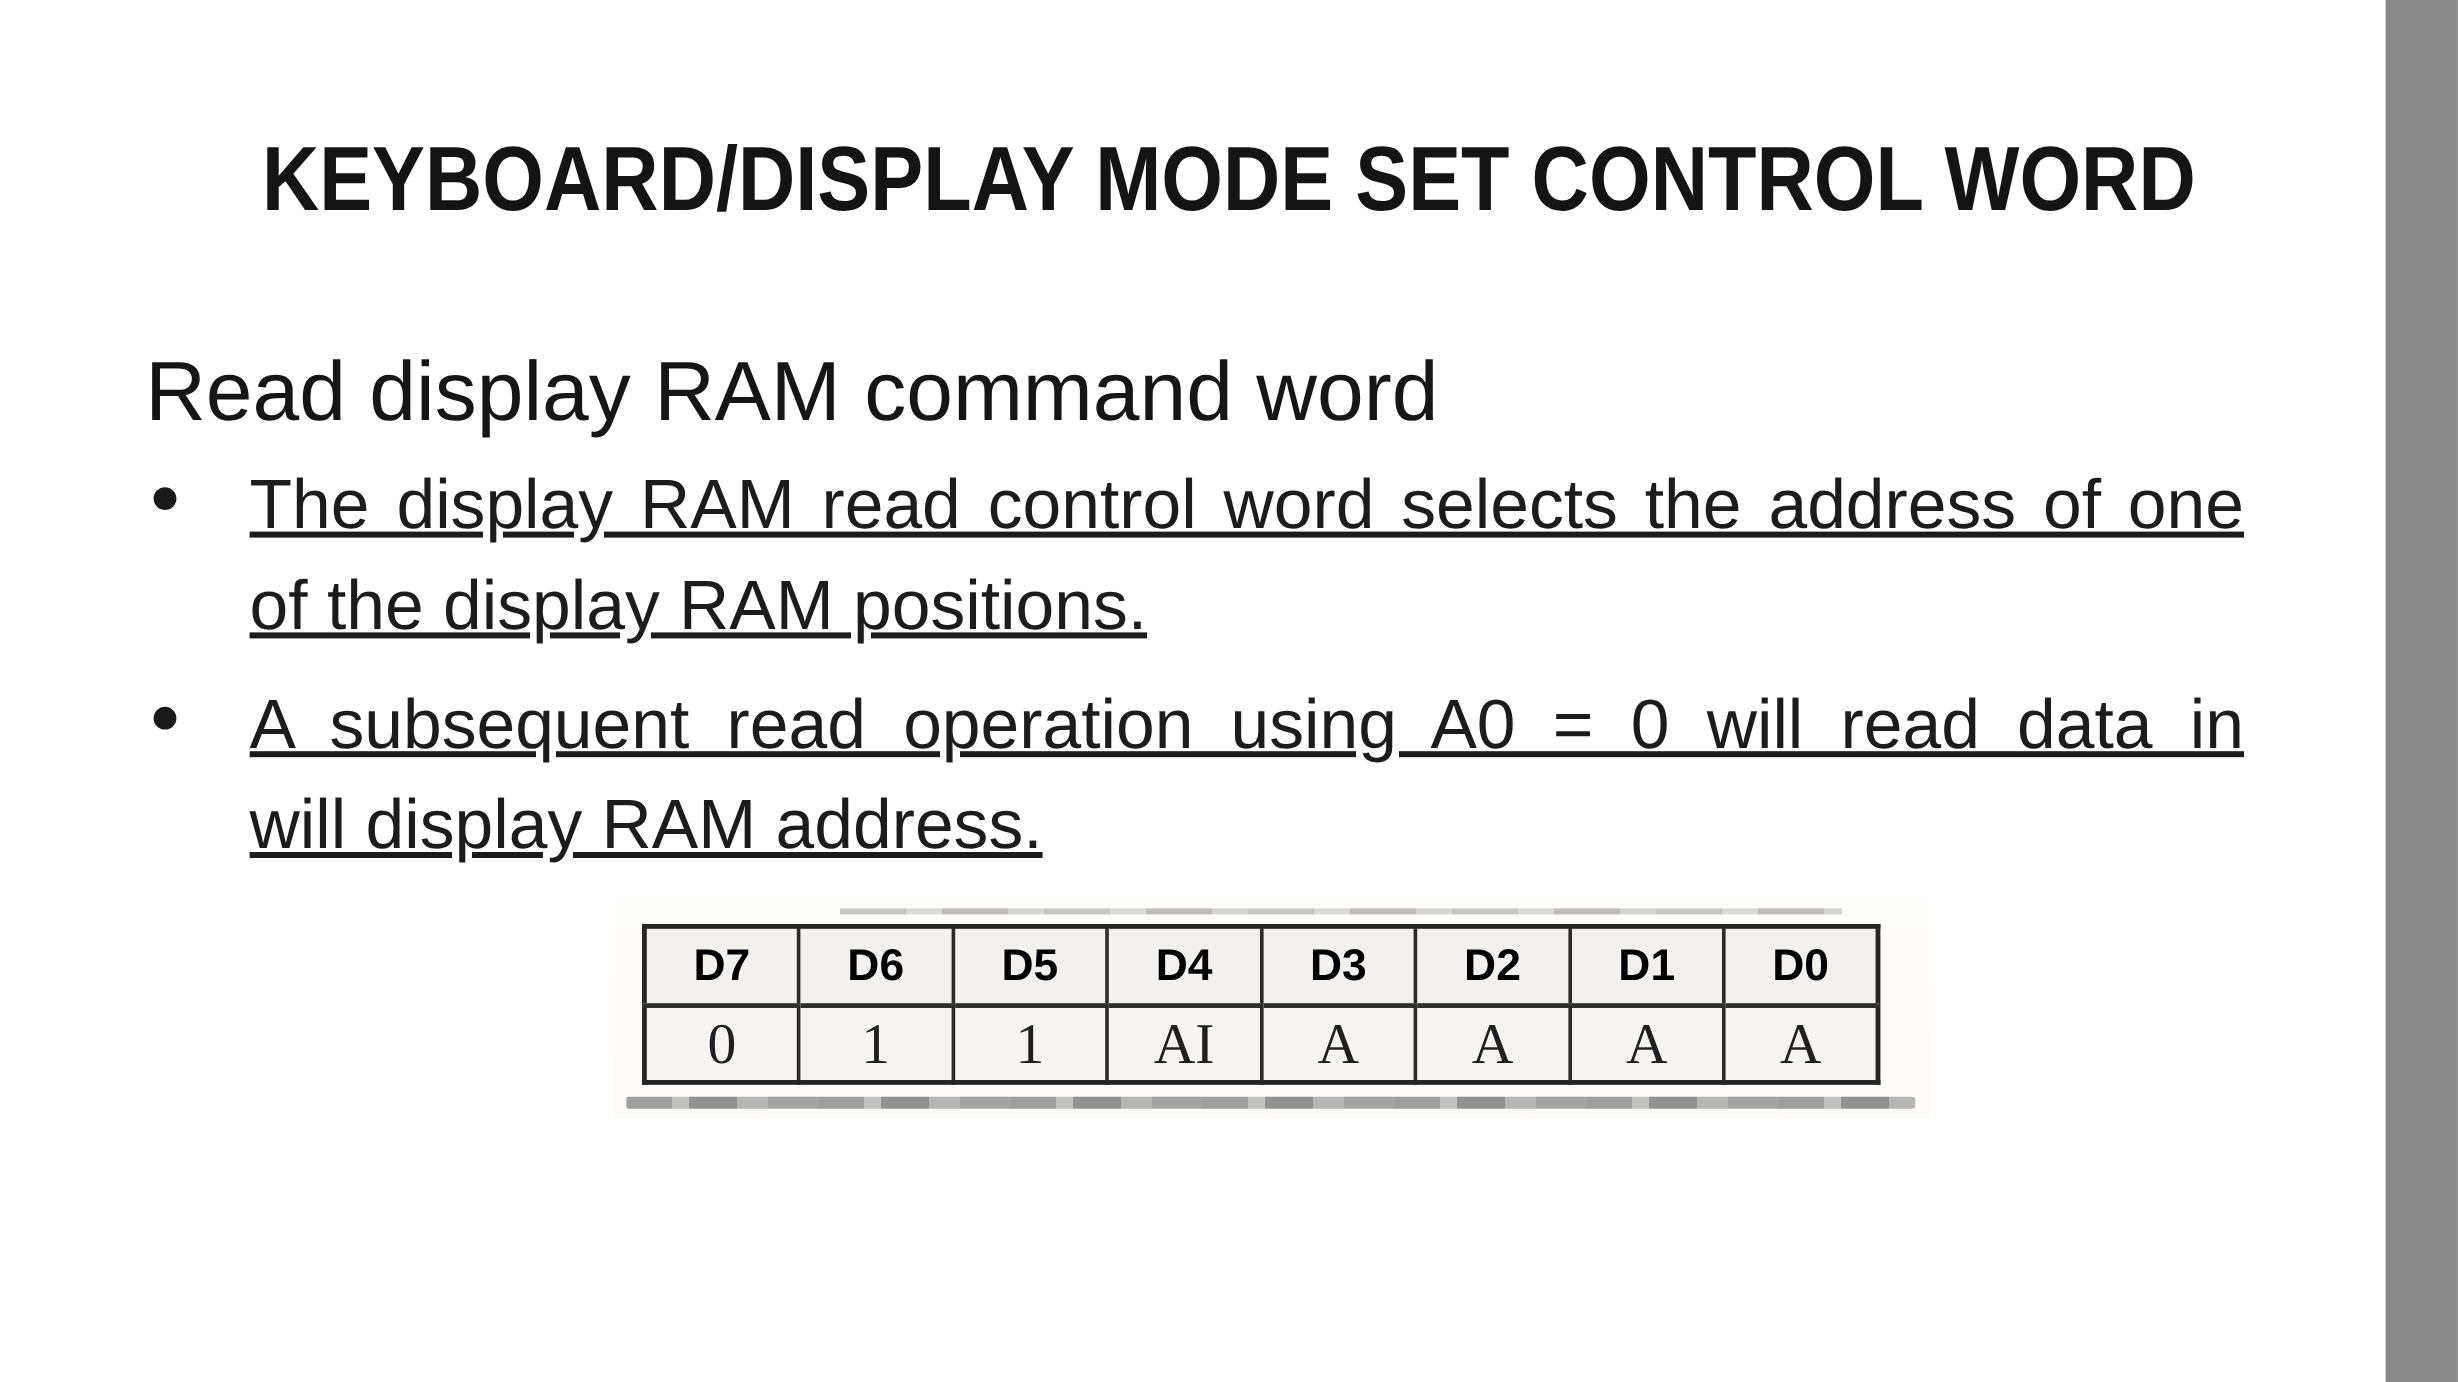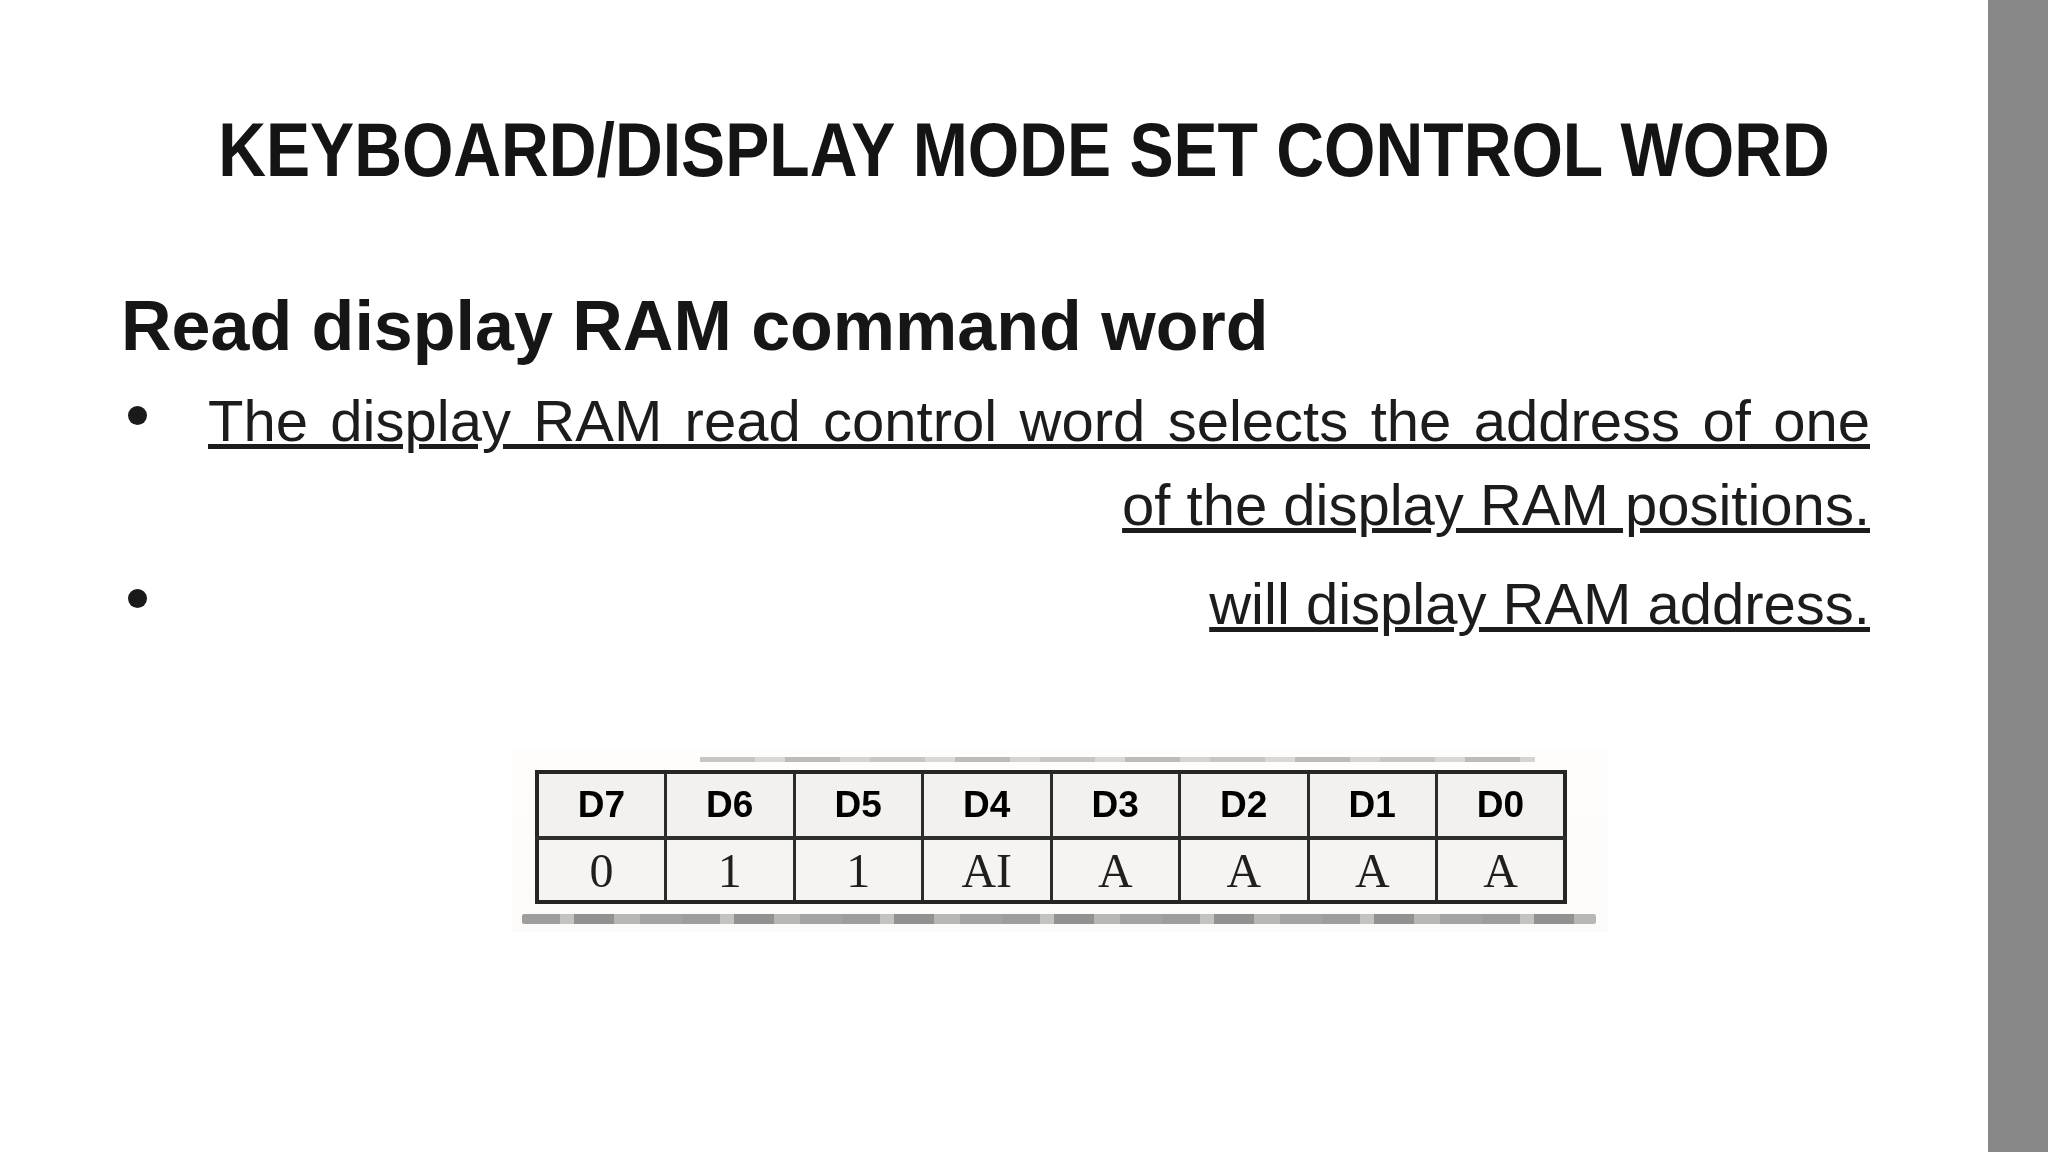--- a/index.html
+++ b/index.html
@@ -30,21 +30,21 @@
     transform-origin: 50% 50%;
     white-space: nowrap;
   }
 
   
   .heading {
     position: absolute;
     top: 286px;
     left: 121px;
     margin: 0;
-    font-weight: 700;
+    font-weight: 400;
     font-size: 70px;
     line-height: 80px;
     color: #161616;
     white-space: nowrap;
     text-align: right;
   }
 
   
   .bullet {
     position: absolute;
@@ -70,21 +70,21 @@
     line-height: 84px;
     color: #1c1c1c;
     text-decoration: underline;
   }
   .line-justify {
     text-align: justify;
     text-align-last: justify;
     white-space: normal;
   }
   .line-left {
-    text-align: right;
+    text-align: left;
     white-space: nowrap;
   }
 
   
   .scan {
     position: absolute;
     left: 512px;
     top: 748px;
     width: 1096px;
     height: 184px;
@@ -158,20 +158,21 @@
     <span class="marker">•</span>
     <div class="btext">
       <div class="line-justify">The display RAM read control word selects the address of one</div>
       <div class="line-left">of the display RAM positions.</div>
     </div>
   </div>
 
   <div class="bullet bullet-2">
     <span class="marker">•</span>
     <div class="btext">
+      <div class="line-justify">A subsequent read operation using A0 = 0 will read data in</div>
       <div class="line-left">will display RAM address.</div>
     </div>
   </div>
 
   <div class="scan">
     <div class="artifact-top"></div>
 
     <table class="bittable">
       <tbody>
           <tr>

